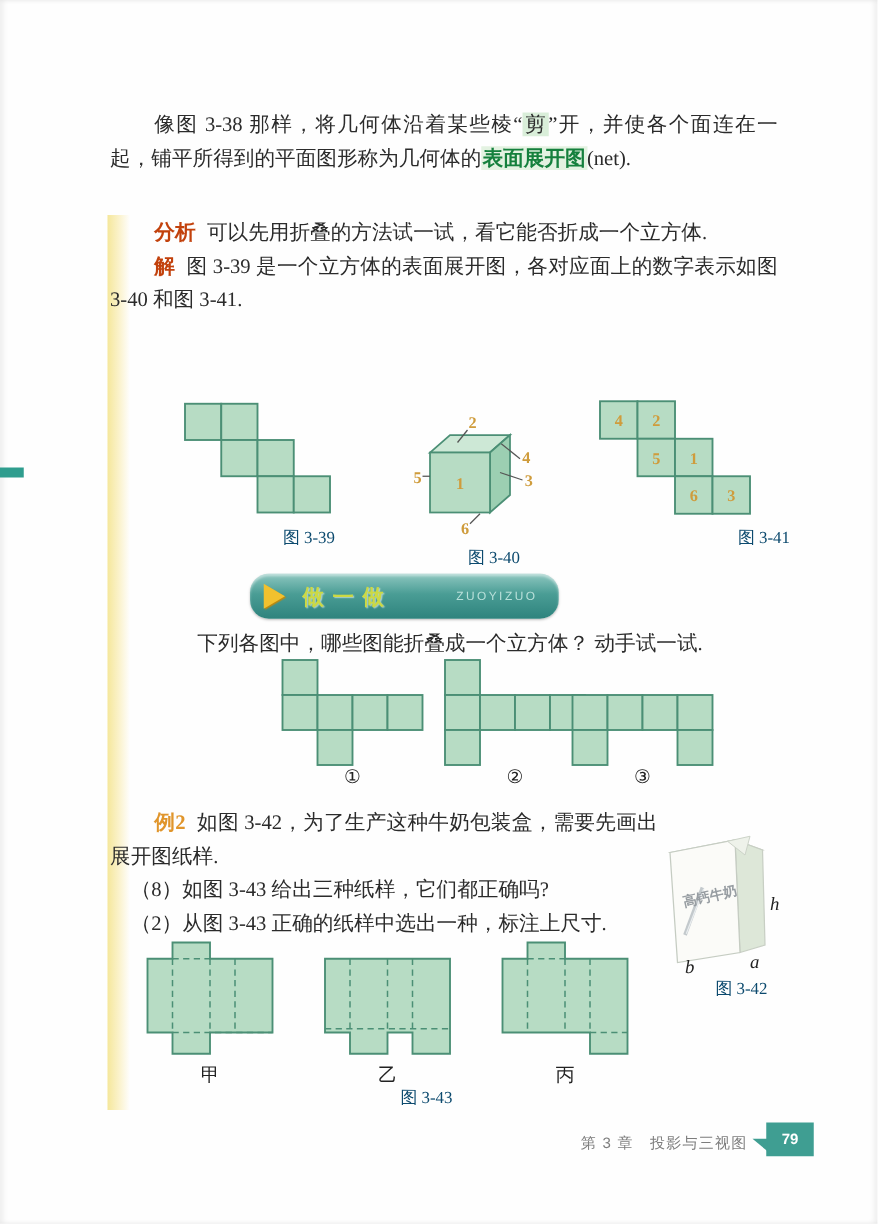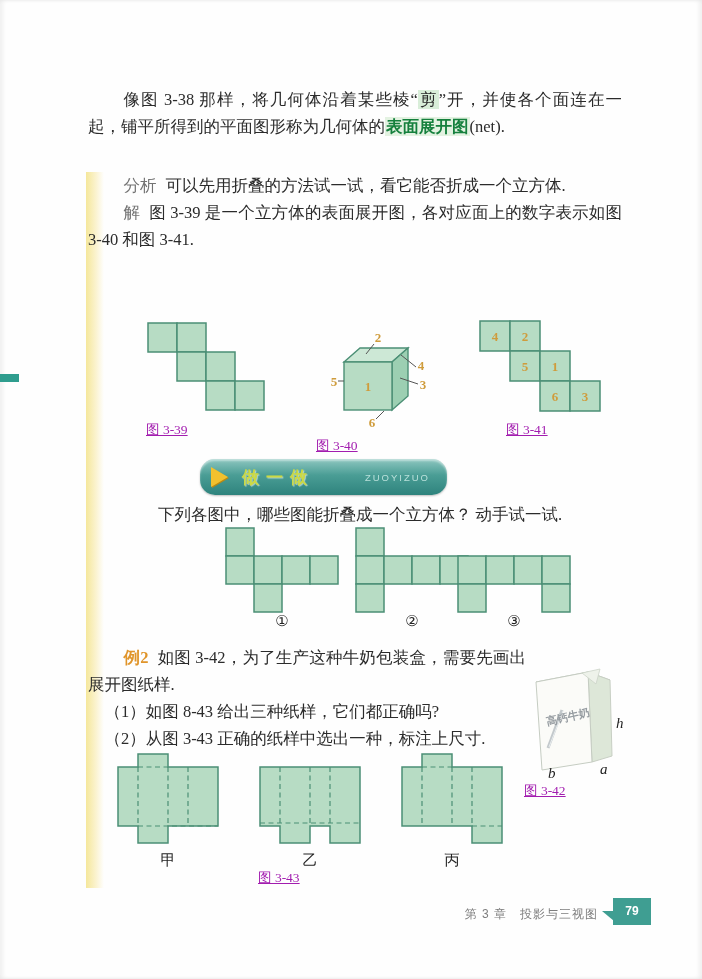--- a/index.html
+++ b/index.html
@@ -9,24 +9,24 @@
     box-shadow:inset 3px 0 4px rgba(0,0,0,.06), inset -3px 0 4px rgba(0,0,0,.06);
   }
   .edge-tab{position:absolute;left:0;top:374px;width:19px;height:8px;background:#2f9d8e;}
   .yellow-strip{
     position:absolute;left:86px;top:172px;width:18px;height:716px;
     background:linear-gradient(90deg,#f5e79b 0%,#fbf3cf 55%,rgba(251,243,207,0) 100%);
   }
   .textblock{position:absolute;width:534px;font-size:16.5px;line-height:27px;text-align:justify;}
   .textblock p{margin:0;text-indent:2.15em;}
   .lab-orange{color:#e0952b;font-weight:bold;margin-right:.55em;}
-  .lab-green{color:#737373;font-weight:normal;margin-right:.55em;}
+  .lab-green{color:#c2410c;font-weight:bold;margin-right:.55em;}
   .term-green{color:#15803d;font-weight:bold;background:#e3f2e1;padding:0 1px;}
   .hl-green{background:#d9eed9;padding:0 1px;}
-  .caption{position:absolute;font-size:13.5px;color:#a21caf;text-align:left;text-decoration:underline;}
+  .caption{position:absolute;font-size:13.5px;color:#0c4a6e;text-align:right;}
   .fig-label{position:absolute;font-size:15px;color:#222;text-align:center;}
   svg{position:absolute;overflow:visible;}
   svg text{font-family:"Liberation Serif","DejaVu Serif",serif;}
   .banner{
     position:absolute;left:200px;top:459px;width:247px;height:36px;border-radius:15px;
     background:linear-gradient(180deg,#8ec7c0 0%,#4a9d95 45%,#2e837d 100%);
     box-shadow:inset 0 2px 2px rgba(255,255,255,.45), 0 1px 2px rgba(0,0,0,.25);
     display:flex;align-items:center;
   }
   .banner .play{
@@ -169,21 +169,21 @@
       <rect x="2" y="30" width="28" height="28"></rect>
       <rect x="86" y="30" width="28" height="28"></rect>
     </g>
   </svg>
   <div class="fig-label" style="left:224px;top:612px;width:116px;">①</div>
   <div class="fig-label" style="left:354px;top:612px;width:116px;">②</div>
   <div class="fig-label" style="left:456px;top:612px;width:116px;">③</div>
 
   <div class="textblock" style="left:88px;top:644px;width:438px;">
     <p><span class="lab-orange">例2</span><span>如图 3-42，为了生产这种牛奶包装盒，需要先画出展开图纸样.</span></p>
-    <p style="text-indent:1em;">（1）如图 8-43 给出三种纸样，它们都正确吗?</p>
+    <p style="text-indent:1em;">（8）如图 3-43 给出三种纸样，它们都正确吗?</p>
     <p style="text-indent:1em;">（2）从图 3-43 正确的纸样中选出一种，标注上尺寸.</p>
   </div>
 
   <svg style="left:522px;top:642px;" width="120" height="136" viewBox="0 0 120 136">
     <polygon points="14,40 66,30 88,38 36,48" fill="#f0f4ec" stroke="#c8cfc4" stroke-width="1"></polygon>
     <polygon points="66,30 88,38 90,114 70,120" fill="#dde7d8" stroke="#c8cfc4" stroke-width="1"></polygon>
     <polygon points="14,40 66,30 70,120 20,128" fill="#fbfbf8" stroke="#c5ccc2" stroke-width="1"></polygon>
     <polygon points="60,31 78,27 74,42" fill="#eef2ea" stroke="#ccd3c8" stroke-width="0.8"></polygon>
     <line x1="26" y1="106" x2="40" y2="68" stroke="#c3c9cc" stroke-width="3"></line>
     <line x1="27" y1="105" x2="41" y2="69" stroke="#e9edef" stroke-width="1"></line>

